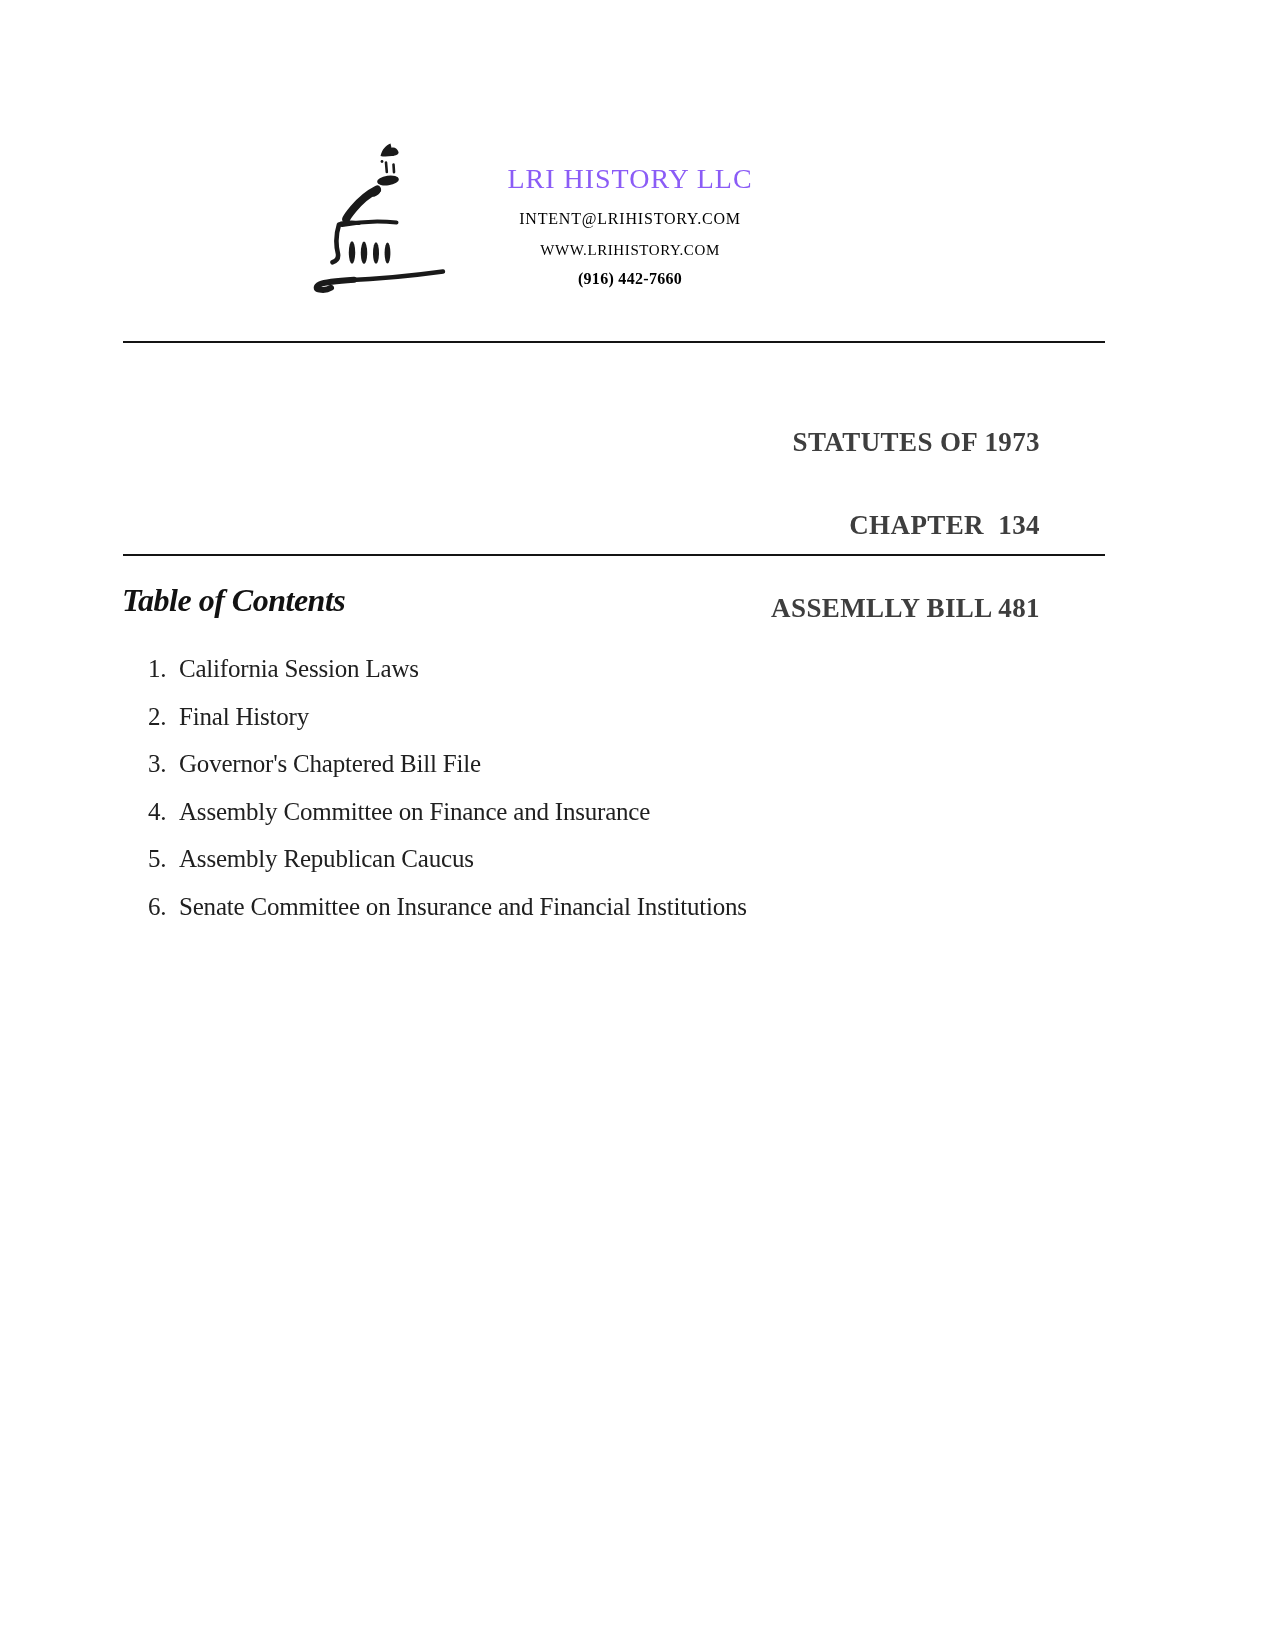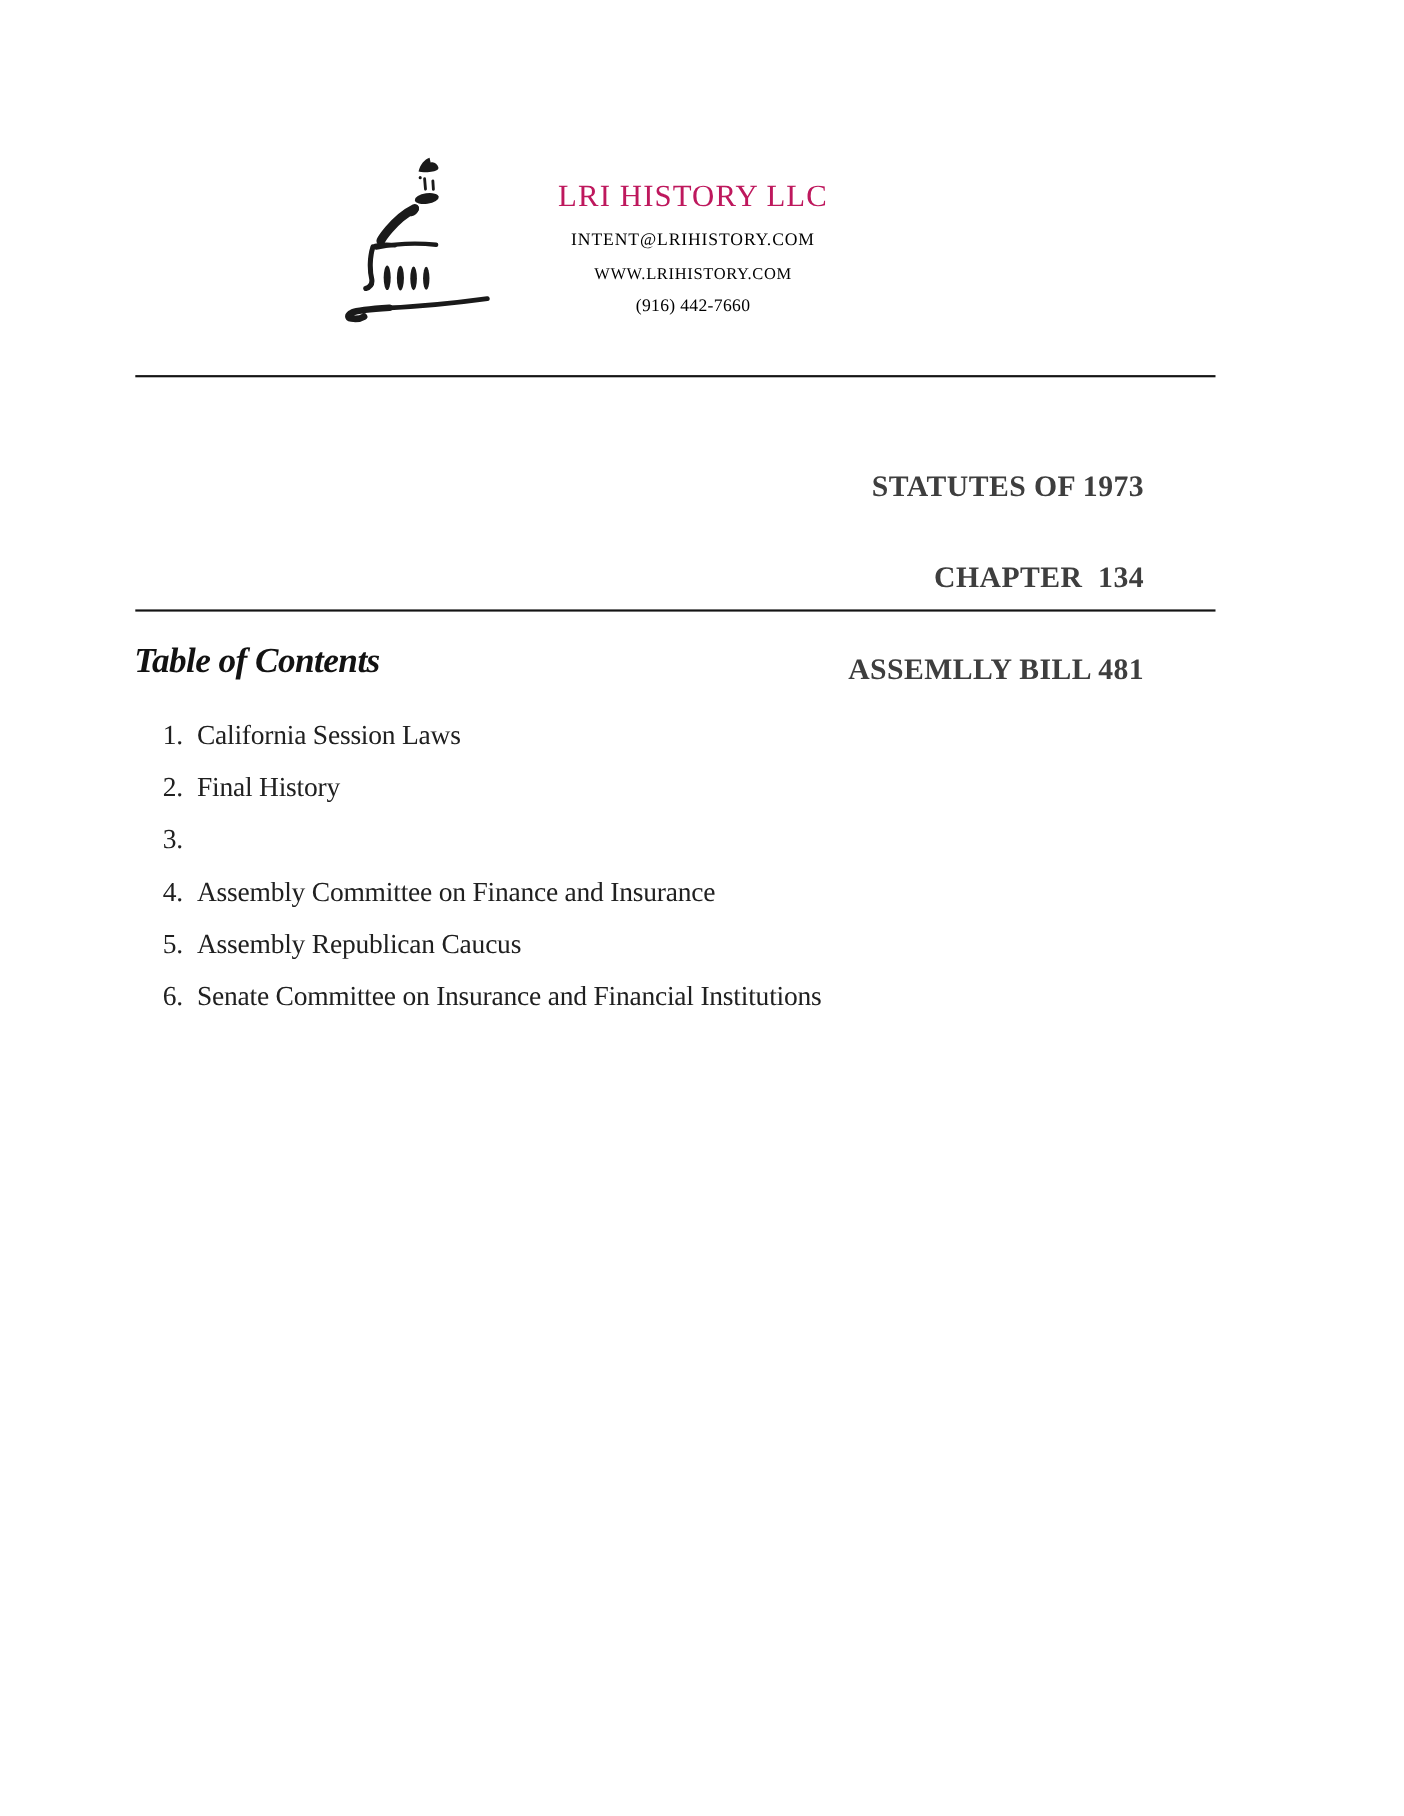--- a/index.html
+++ b/index.html
@@ -26,34 +26,34 @@
   }
   .company-name {
     position: absolute;
     left: 430px;
     width: 400px;
     top: 163px;
     text-align: center;
     font-size: 28px;
     line-height: 31px;
     letter-spacing: 1px;
-    color: #be185d;
+    color: #8b5cf6;
     white-space: pre;
   }
   .contact-line {
     position: absolute;
     left: 430px;
     width: 400px;
     text-align: center;
     color: #000000;
     white-space: pre;
   }
   .contact-email   { top: 209px; font-size: 16px; line-height: 20px; letter-spacing: 0.8px; }
   .contact-website { top: 240px; font-size: 15px; line-height: 20px; letter-spacing: 0.6px; }
-  .contact-phone   { top: 269px; font-size: 16px; line-height: 20px; letter-spacing: 0.3px; }
+  .contact-phone   { top: 269px; font-size: 16px; line-height: 20px; letter-spacing: 0.3px; font-weight: bold; }
 
   
   .rule {
     position: absolute;
     left: 123px;
     width: 982px;
     height: 2px;
     background: #141414;
   }
   .rule-top    { top: 341px; }
@@ -164,20 +164,21 @@
   <li class="toc-item">
     <span class="toc-num">1.</span>
     <span class="toc-label">California Session Laws</span>
   </li>
   <li class="toc-item">
     <span class="toc-num">2.</span>
     <span class="toc-label">Final History</span>
   </li>
   <li class="toc-item">
     <span class="toc-num">3.</span>
+    <span class="toc-label">Governor's Chaptered Bill File</span>
   </li>
   <li class="toc-item">
     <span class="toc-num">4.</span>
     <span class="toc-label">Assembly Committee on Finance and Insurance</span>
   </li>
   <li class="toc-item">
     <span class="toc-num">5.</span>
     <span class="toc-label">Assembly Republican Caucus</span>
   </li>
   <li class="toc-item">

